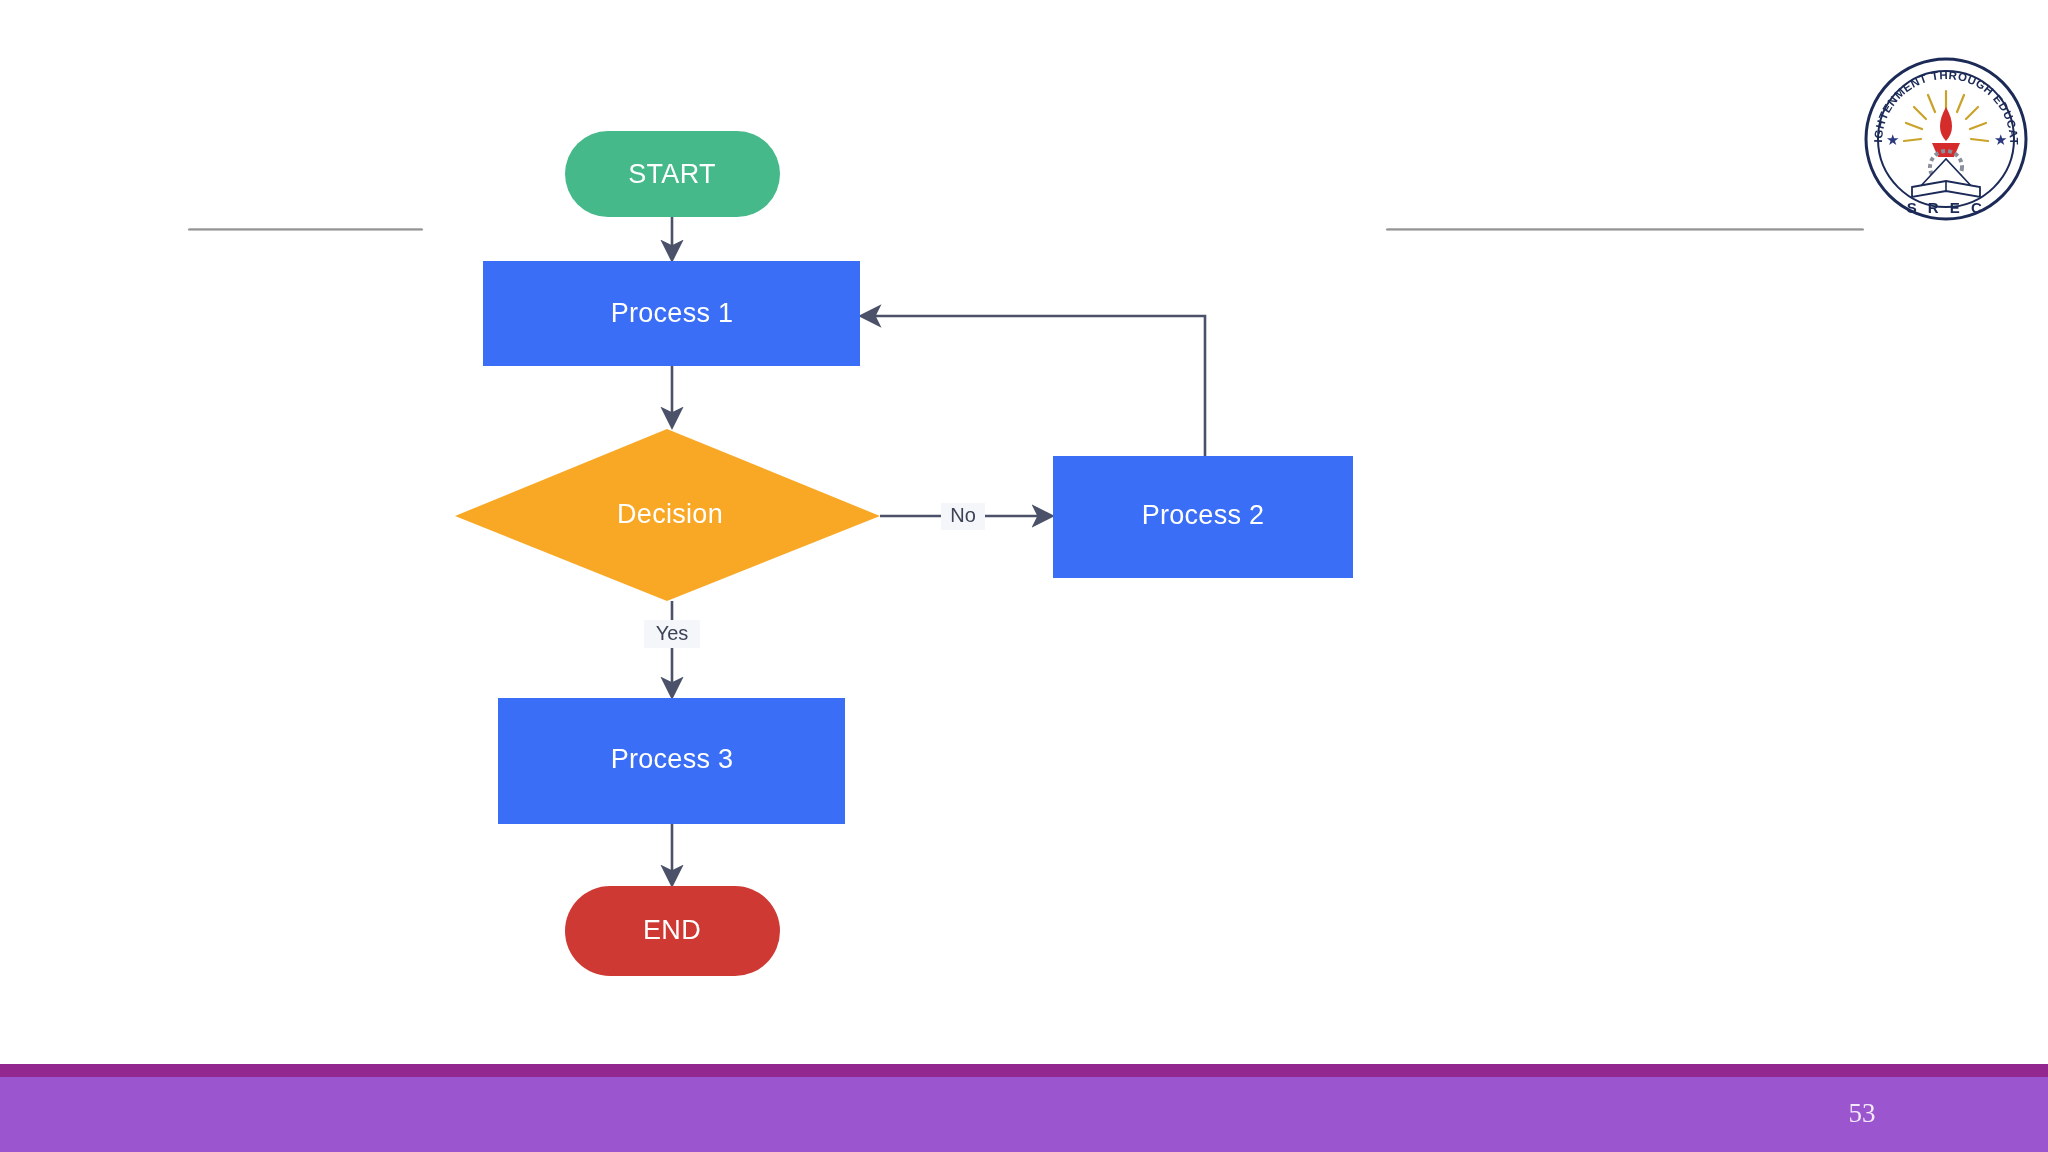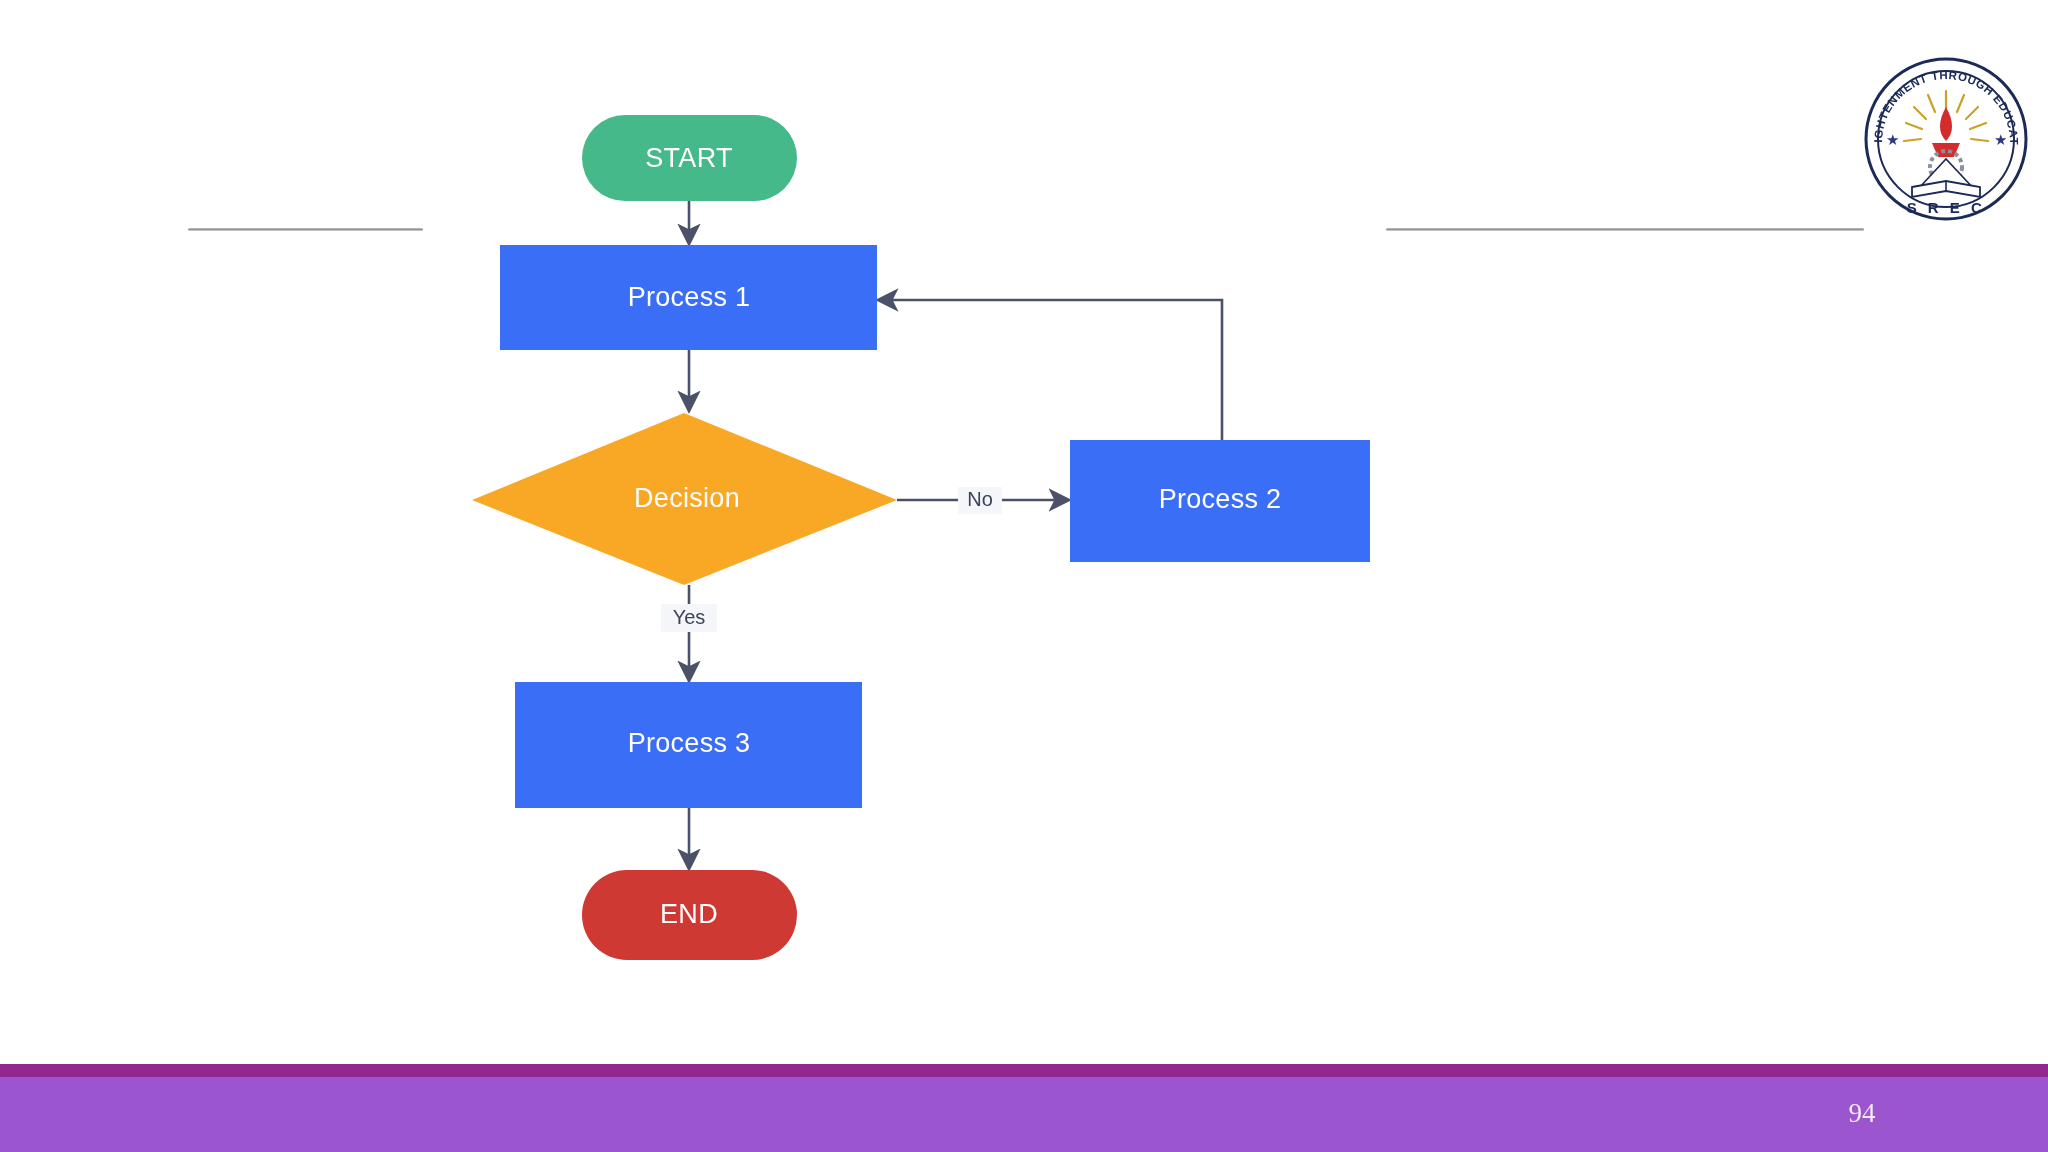--- a/index.html
+++ b/index.html
@@ -45,24 +45,23 @@
     background: linear-gradient(to bottom, #c9c9c9, #8d8d8d 45%, #d8d8d8);
     border-radius: 2px;
   }
   .rule-left  { left: 188px;  top: 228px; width: 235px; }
   .rule-right { left: 1386px; top: 228px; width: 478px; }
 
   
   .flow {
     position: absolute;
     left: 0;
-    top: 0;
+    top: 16px;
     width: 1868px;
     height: 1040px;
-    padding-left: 17px;
   }
   .flow svg { display: block; }
 
   .node-label {
     fill: #ffffff;
     font-family: "Liberation Sans", sans-serif;
     font-size: 27px;
     font-weight: 400;
     letter-spacing: 0.3px;
     text-anchor: middle;
@@ -202,15 +201,15 @@
 
       <g>
         <rect class="edge-label-bg" x="941" y="487" width="44" height="27"></rect>
         <text class="edge-label" x="963" y="501">No</text>
       </g>
     </svg>
   </div>
 
   <div class="footer-stripe"></div>
   <div class="footer-band"></div>
-  <div class="page-number">94</div>
+  <div class="page-number">53</div>
 
 </div>
 
 </body></html>

